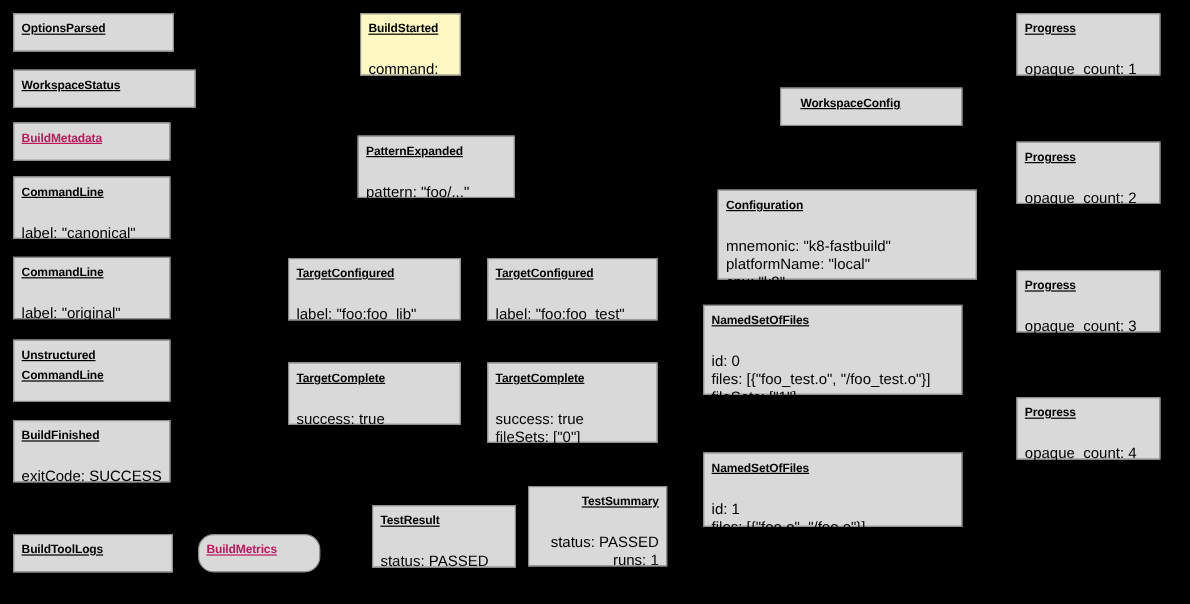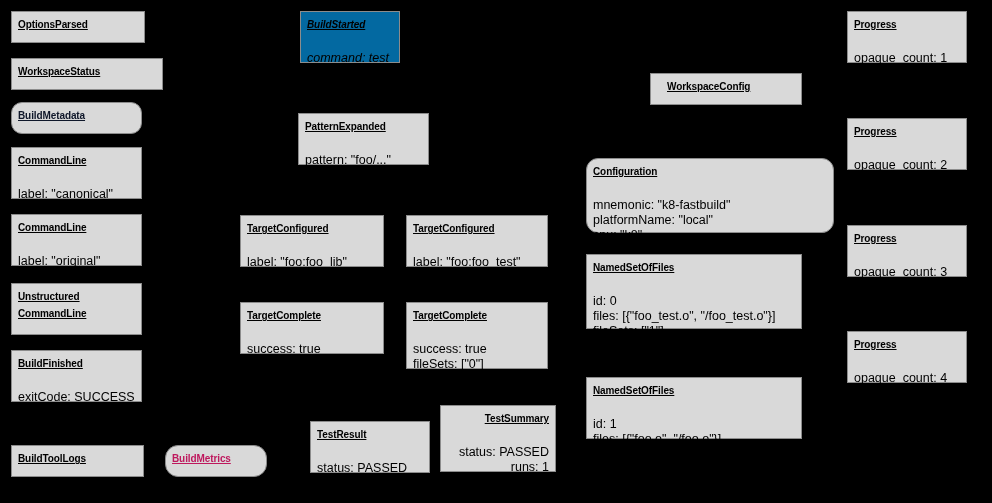--- a/index.html
+++ b/index.html
@@ -43,21 +43,21 @@
 </head>
 <body>
 
 <div id="canvas">
     <div class="node" style="left: 11px; top: 11px; width: 134px; height: 32px; background: rgb(217, 217, 217); border-color: rgb(140, 140, 140); color: rgb(0, 0, 0);">
       <div class="node-title">OptionsParsed</div>
     </div>
     <div class="node" style="left: 11px; top: 58px; width: 152px; height: 32px; background: rgb(217, 217, 217); border-color: rgb(140, 140, 140); color: rgb(0, 0, 0);">
       <div class="node-title">WorkspaceStatus</div>
     </div>
-    <div class="node" style="left: 11px; top: 102px; width: 131px; height: 32px; background: rgb(217, 217, 217); border-color: rgb(140, 140, 140); color: #0f172a; border-radius: 11px;">
+    <div class="node" style="left: 11px; top: 102px; width: 131px; height: 32px; background: rgb(217, 217, 217); border-color: rgb(140, 140, 140); color: #be185d;">
       <div class="node-title">BuildMetadata</div>
     </div>
     <div class="node" style="left: 11px; top: 147px; width: 131px; height: 52px; background: rgb(217, 217, 217); border-color: rgb(140, 140, 140); color: rgb(0, 0, 0);">
       <div class="node-title">CommandLine</div>
       <div class="node-fields">label: "canonical"</div>
     </div>
     <div class="node" style="left: 11px; top: 214px; width: 131px; height: 52px; background: rgb(217, 217, 217); border-color: rgb(140, 140, 140); color: rgb(0, 0, 0);">
       <div class="node-title">CommandLine</div>
       <div class="node-fields">label: "original"</div>
     </div>
@@ -68,21 +68,21 @@
     <div class="node" style="left: 11px; top: 350px; width: 131px; height: 52px; background: rgb(217, 217, 217); border-color: rgb(140, 140, 140); color: rgb(0, 0, 0);">
       <div class="node-title">BuildFinished</div>
       <div class="node-fields">exitCode: SUCCESS</div>
     </div>
     <div class="node" style="left: 11px; top: 445px; width: 133px; height: 32px; background: rgb(217, 217, 217); border-color: rgb(140, 140, 140); color: rgb(0, 0, 0);">
       <div class="node-title">BuildToolLogs</div>
     </div>
     <div class="node" style="left: 165px; top: 445px; width: 102px; height: 32px; background: rgb(217, 217, 217); border-color: rgb(140, 140, 140); color: #be185d; border-radius: 13px;">
       <div class="node-title">BuildMetrics</div>
     </div>
-    <div class="node" style="left: 300px; top: 11px; width: 100px; height: 52px; background: #0369a1; border-color: rgb(140, 140, 140); color: rgb(0, 0, 0); font-style: italic;">
+    <div class="node" style="left: 300px; top: 11px; width: 84px; height: 52px; background: #fef9c3; border-color: rgb(140, 140, 140); color: rgb(0, 0, 0);">
       <div class="node-title">BuildStarted</div>
       <div class="node-fields">command: test</div>
     </div>
     <div class="node" style="left: 298px; top: 113px; width: 131px; height: 52px; background: rgb(217, 217, 217); border-color: rgb(140, 140, 140); color: rgb(0, 0, 0);">
       <div class="node-title">PatternExpanded</div>
       <div class="node-fields">pattern: "foo/..."</div>
     </div>
     <div class="node" style="left: 240px; top: 215px; width: 144px; height: 52px; background: rgb(217, 217, 217); border-color: rgb(140, 140, 140); color: rgb(0, 0, 0);">
       <div class="node-title">TargetConfigured</div>
       <div class="node-fields">label: "foo:foo_lib"</div>
@@ -105,21 +105,21 @@
       <div class="node-fields">status: PASSED</div>
     </div>
     <div class="node" style="left: 440px; top: 405px; width: 116px; height: 67px; background: rgb(217, 217, 217); border-color: rgb(140, 140, 140); color: rgb(0, 0, 0); text-align: right;">
       <div class="node-title">TestSummary</div>
       <div class="node-fields">status: PASSED
 runs: 1</div>
     </div>
     <div class="node" style="left: 650px; top: 73px; width: 152px; height: 32px; background: rgb(217, 217, 217); border-color: rgb(140, 140, 140); color: rgb(0, 0, 0); padding-left: 16px;">
       <div class="node-title">WorkspaceConfig</div>
     </div>
-    <div class="node" style="left: 586px; top: 158px; width: 248px; height: 75px; background: rgb(217, 217, 217); border-color: rgb(140, 140, 140); color: rgb(0, 0, 0); border-radius: 12px;">
+    <div class="node" style="left: 598px; top: 158px; width: 216px; height: 75px; background: rgb(217, 217, 217); border-color: rgb(140, 140, 140); color: rgb(0, 0, 0);">
       <div class="node-title">Configuration</div>
       <div class="node-fields">mnemonic: "k8-fastbuild"
 platformName: "local"
 cpu: "k8"</div>
     </div>
     <div class="node" style="left: 586px; top: 254px; width: 216px; height: 75px; background: rgb(217, 217, 217); border-color: rgb(140, 140, 140); color: rgb(0, 0, 0);">
       <div class="node-title">NamedSetOfFiles</div>
       <div class="node-fields">id: 0
 files: [{"foo_test.o", "/foo_test.o"}]
 fileSets: ["1"]</div>

